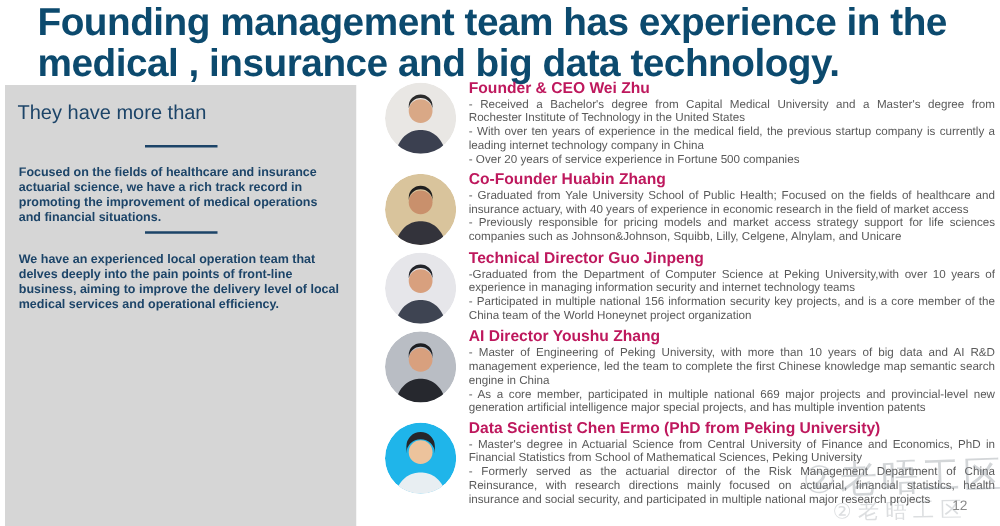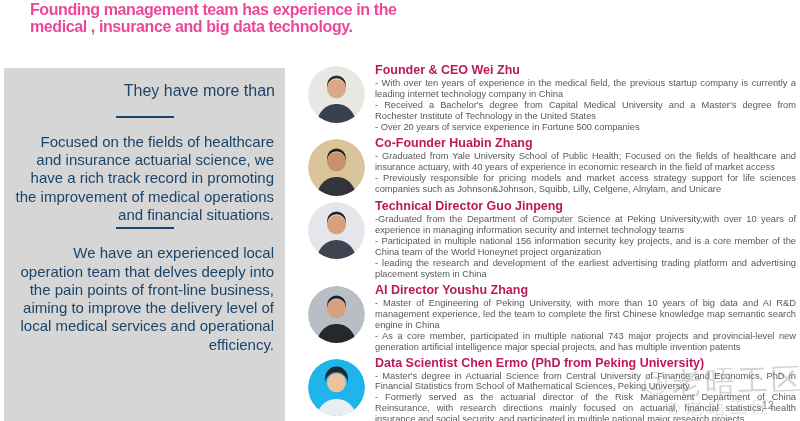--- a/index.html
+++ b/index.html
@@ -8,39 +8,39 @@
     position:relative;
     width:800px; height:421px;
     background:#ffffff;
     font-family:"Liberation Sans","DejaVu Sans",sans-serif;
     overflow:hidden;
   }
 
   
   .slide-title{
     position:absolute; left:30px; top:1px; width:750px;
-    font-size:16px; font-weight:700; color:#ec4899;
+    font-size:31px; font-weight:700; color:#0c4a6e;
     line-height:1.08; letter-spacing:-0.4px;
   }
 
   
   .side-panel{
     position:absolute; left:4px; top:68px; width:281px; bottom:0;
     background:#d6d6d6; color:#1c4468;
-    text-align:right; padding:13px 10px 8px;
+    text-align:left; padding:13px 10px 8px;
   }
   .headline{ font-size:16px; line-height:1.3; font-weight:400; }
   .headline .big{ font-size:21px; font-weight:700; }
   .divider{
     width:58px; border:0; border-top:2px solid #1c4468;
     margin:14px auto 15px;
   }
   .divider.tight{ margin:3px auto 15px; }
   .panel-para{
-    font-size:15px; font-weight:400; line-height:1.22; margin:0 1px;
+    font-size:10px; font-weight:700; line-height:1.22; margin:0 1px;
   }
 
   
   .profiles{
     position:absolute; left:308px; top:63px; right:4px;
     display:flex; flex-direction:column;
   }
   .profile{ display:flex; gap:10px; margin-bottom:3px; }
   .avatar-wrap{
     width:57px; height:57px; border-radius:50%; overflow:hidden;
@@ -94,22 +94,22 @@
     <div class="avatar-wrap">
       <svg viewBox="0 0 60 60">
         <circle cx="30" cy="30" r="30" fill="#e9e7e4"></circle>
         <circle cx="30" cy="24" r="10" fill="#d9a886"></circle>
         <path d="M20,23 A10,10 0 0 1 40,23 L40,20 A10,10 0 0 0 20,20 Z" fill="#2b2b2b"></path>
         <path d="M8,62 C12,44 22,40 30,40 C38,40 48,44 52,62 Z" fill="#3b4050"></path>
       </svg>
     </div>
     <div class="profile-text">
       <div class="profile-name">Founder &amp; CEO Wei Zhu</div>
+      <div class="bullet">- Received a Bachelor's degree from Capital Medical University and a Master's degree from Rochester Institute of Technology in the United States</div>
       <div class="bullet">- With over ten years of experience in the medical field, the previous startup company is currently a leading internet technology company in China</div>
-      <div class="bullet">- Received a Bachelor's degree from Capital Medical University and a Master's degree from Rochester Institute of Technology in the United States</div>
       <div class="bullet">- Over 20 years of service experience in Fortune 500 companies</div>
     </div>
   </div>
 
   <div class="profile">
     <div class="avatar-wrap">
       <svg viewBox="0 0 60 60">
         <circle cx="30" cy="30" r="30" fill="#d9c49c"></circle>
         <circle cx="30" cy="24" r="10" fill="#c9906c"></circle>
         <path d="M20,23 A10,10 0 0 1 40,23 L40,20 A10,10 0 0 0 20,20 Z" fill="#1f1f1f"></path>
@@ -129,37 +129,36 @@
         <circle cx="30" cy="30" r="30" fill="#e6e6ea"></circle>
         <circle cx="30" cy="24" r="10" fill="#d8a07e"></circle>
         <path d="M20,23 A10,10 0 0 1 40,23 L40,20 A10,10 0 0 0 20,20 Z" fill="#22242a"></path>
         <path d="M8,62 C12,44 22,40 30,40 C38,40 48,44 52,62 Z" fill="#3e4452"></path>
       </svg>
     </div>
     <div class="profile-text">
       <div class="profile-name">Technical Director Guo Jinpeng</div>
       <div class="bullet">-Graduated from the Department of Computer Science at Peking University,with over 10 years of experience in managing information security and internet technology teams</div>
       <div class="bullet">- Participated in multiple national 156 information security key projects, and is a core member of the China team of the World Honeynet project organization</div>
-      <div class="bullet">- leading the research and development of the earliest advertising trading platform and advertising placement system in China</div>
     </div>
   </div>
 
   <div class="profile">
     <div class="avatar-wrap">
       <svg viewBox="0 0 60 60">
         <circle cx="30" cy="30" r="30" fill="#b9bdc4"></circle>
         <circle cx="30" cy="24" r="10" fill="#d8a07e"></circle>
         <path d="M20,23 A10,10 0 0 1 40,23 L40,20 A10,10 0 0 0 20,20 Z" fill="#1c1e22"></path>
         <path d="M8,62 C12,44 22,40 30,40 C38,40 48,44 52,62 Z" fill="#26282e"></path>
       </svg>
     </div>
     <div class="profile-text">
       <div class="profile-name">AI Director Youshu Zhang</div>
       <div class="bullet">- Master of Engineering of Peking University, with more than 10 years of big data and AI R&amp;D management experience, led the team to complete the first Chinese knowledge map semantic search engine in China</div>
-      <div class="bullet">- As a core member, participated in multiple national 743 major projects and provincial-level new generation artificial intelligence major special projects, and has multiple invention patents</div>
+      <div class="bullet">- As a core member, participated in multiple national 669 major projects and provincial-level new generation artificial intelligence major special projects, and has multiple invention patents</div>
     </div>
   </div>
 
   <div class="profile">
     <div class="avatar-wrap">
       <svg viewBox="0 0 60 60">
         <circle cx="30" cy="30" r="30" fill="#1fb5ea"></circle>
         <circle cx="30" cy="25" r="10" fill="#ecc39c"></circle>
         <path d="M18,26 A12,12 0 0 1 42,26 L42,20 A12,12 0 0 0 18,20 Z" fill="#26262a"></path>
         <path d="M8,62 C12,46 22,42 30,42 C38,42 48,46 52,62 Z" fill="#e8eef2"></path>

